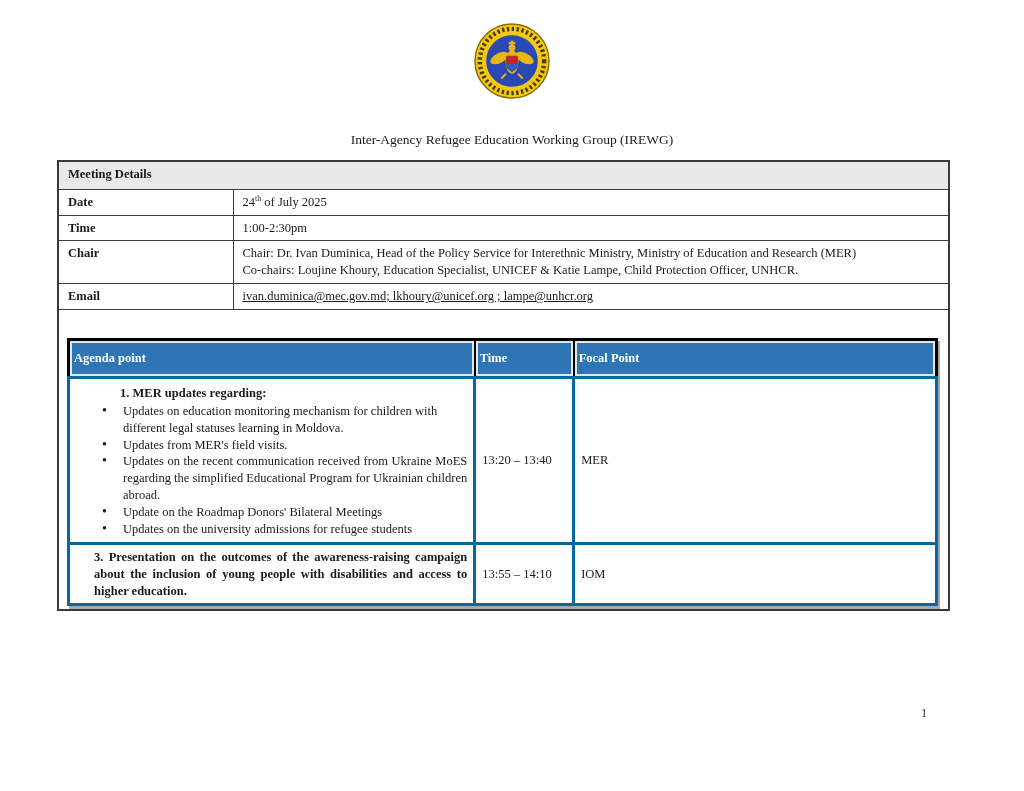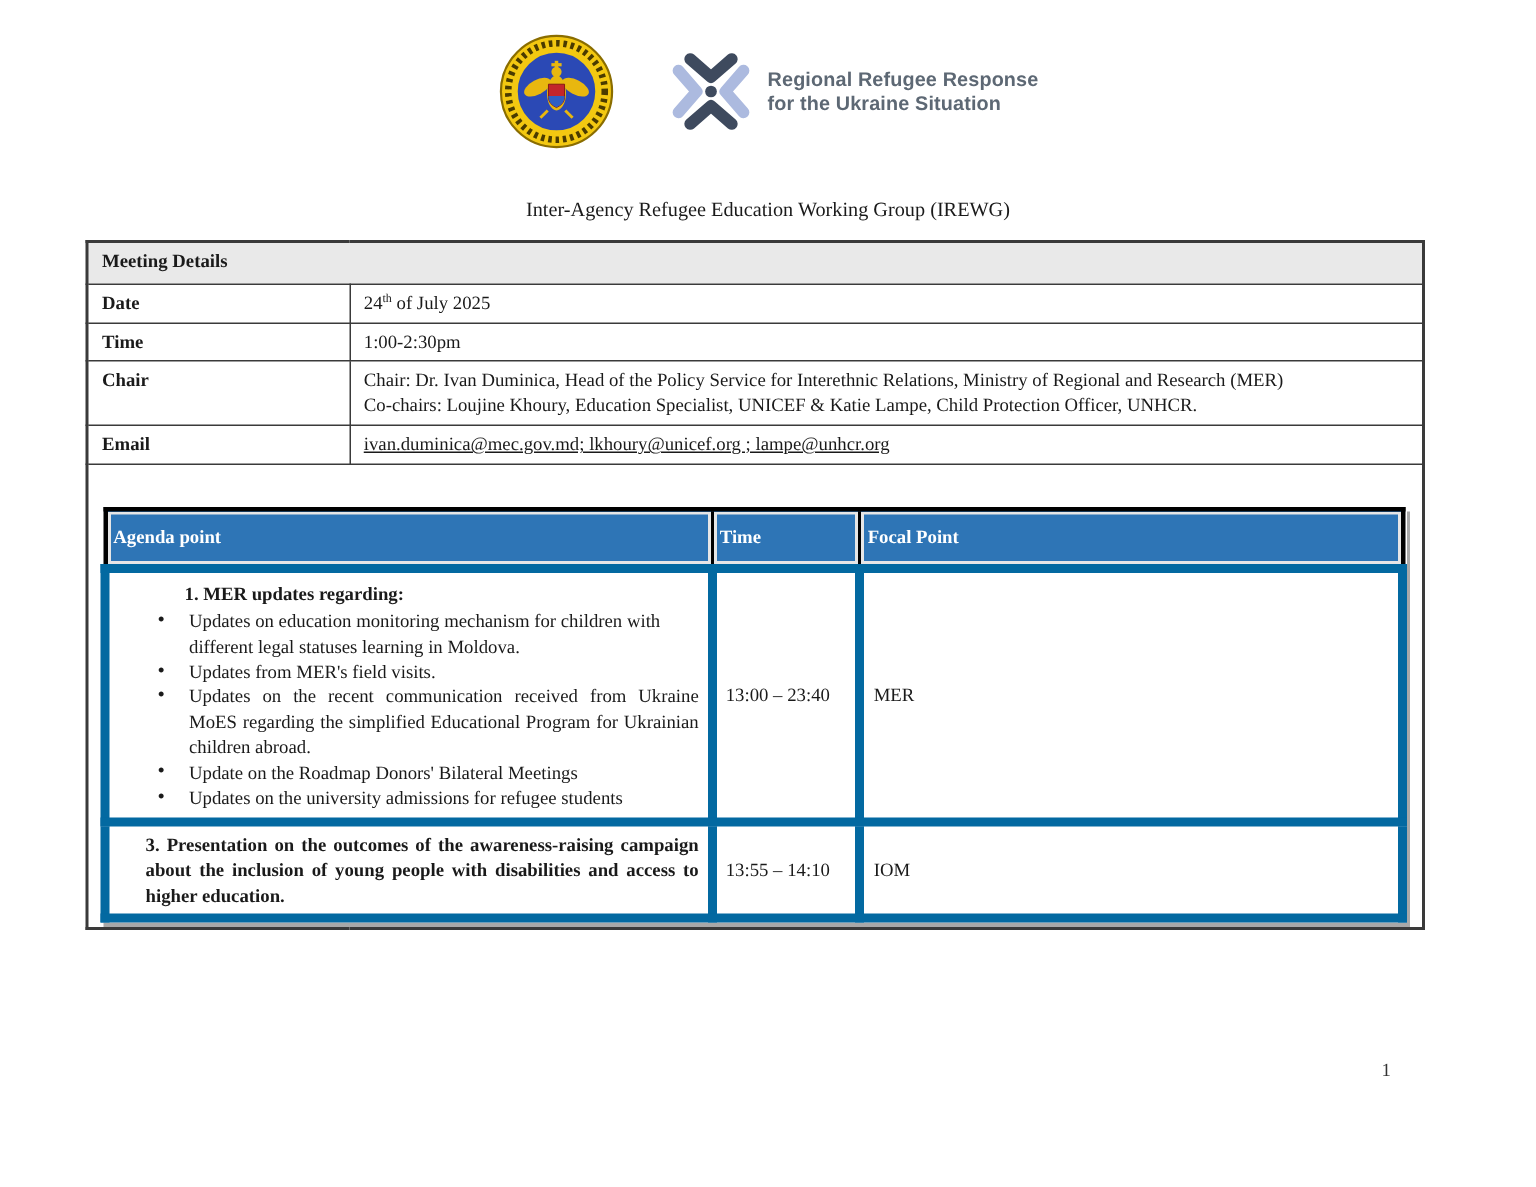--- a/index.html
+++ b/index.html
@@ -83,21 +83,21 @@
     background: #2E75B6;
     color: #ffffff;
     border: 2px solid #000;
     box-shadow: inset 0 0 0 2px #e6e6e6;
     font-size: 12.5px;
     font-weight: bold;
     padding: 9px 4px;
     text-align: left;
   }
   .agenda td {
-    border: 6px solid #0369a1;
+    border: 3px solid #0369a1;
     font-size: 12.5px;
     padding: 4px 6px;
     line-height: 1.35;
     vertical-align: middle;
   }
   .agenda td.point-top { vertical-align: top; padding-top: 6px; }
   .heading { font-weight: bold; }
   .h-indent-lg { margin-left: 44px; }
   .h-indent-sm { margin-left: 18px; text-align: justify; }
   .bullets { list-style: none; margin-top: 1px; padding-left: 20px; }
@@ -135,33 +135,20 @@
       <ellipse cx="53" cy="37" rx="10" ry="5" fill="#E8B70F" transform="rotate(28 53 37)"></ellipse>
       <ellipse cx="40" cy="41" rx="6.5" ry="12" fill="#E8B70F"></ellipse>
       <circle cx="40" cy="26.5" r="3.5" fill="#E8B70F"></circle>
       <rect x="38.8" y="19" width="2.4" height="6" fill="#E8B70F"></rect>
       <rect x="36.5" y="20.6" width="7" height="2.2" fill="#E8B70F"></rect>
       <path d="M34.5 35 h11 v9 q0 4.5 -5.5 7 q-5.5 -2.5 -5.5 -7 z" fill="#C3252B" stroke="#7a1014" stroke-width="0.6"></path>
       <path d="M34.5 43 h11 v1 q0 4.5 -5.5 7 q-5.5 -2.5 -5.5 -7 z" fill="#2f5fc4"></path>
       <path d="M34 53 l-5 5 M46 53 l5 5" stroke="#E8B70F" stroke-width="2"></path>
     </svg>
 
-    <div class="r4-logo">
-      <svg class="r4-mark" viewBox="0 0 60 60" aria-hidden="true" fill="none" stroke-linecap="round" stroke-linejoin="round">
-        <polyline points="14,5 30,19 46,5" stroke="#3E4A5E" stroke-width="9"></polyline>
-        <polyline points="14,55 30,41 46,55" stroke="#3E4A5E" stroke-width="9"></polyline>
-        <polyline points="5,14 19,30 5,46" stroke="#ACBADF" stroke-width="9"></polyline>
-        <polyline points="55,14 41,30 55,46" stroke="#ACBADF" stroke-width="9"></polyline>
-        <circle cx="30" cy="30" r="4.5" fill="#3E4A5E" stroke="none"></circle>
-      </svg>
-      <div class="r4-text">
-        <div>Regional Refugee Response</div>
-        <div>for the Ukraine Situation</div>
-      </div>
-    </div>
   </div>
 
   <div class="doc-title">Inter-Agency Refugee Education Working Group (IREWG)</div>
 
   <table class="details">
     <colgroup>
         <col class="col-label">
         <col>
       </colgroup>
     <tbody>
@@ -172,21 +159,21 @@
       <td class="lbl">Date</td>
       <td><span>24</span><sup>th</sup><span> of July 2025</span></td>
     </tr>
     <tr>
       <td class="lbl">Time</td>
       <td>1:00-2:30pm</td>
     </tr>
     <tr>
       <td class="lbl">Chair</td>
       <td class="chair-cell">
-        <p>Chair: Dr. Ivan Duminica, Head of the Policy Service for Interethnic Relations, Ministry of Regional and Research (MER)</p>
+        <p>Chair: Dr. Ivan Duminica, Head of the Policy Service for Interethnic Ministry, Ministry of Education and Research (MER)</p>
         <p>Co-chairs: Loujine Khoury, Education Specialist, UNICEF &amp; Katie Lampe, Child Protection Officer, UNHCR.</p>
       </td>
     </tr>
     <tr>
       <td class="lbl">Email</td>
       <td>
         <span class="email-val">ivan.duminica@mec.gov.md; lkhoury@unicef.org ; lampe@unhcr.org</span>
       </td>
     </tr>
     <tr>
@@ -210,21 +197,21 @@
               <td class="point-top">
                 <div class="heading h-indent-lg">1. MER updates regarding:</div>
                 <ul class="bullets">
                   <li>Updates on education monitoring mechanism for children with different legal statuses learning in Moldova.</li>
                   <li>Updates from MER's field visits.</li>
                   <li class="just">Updates on the recent communication received from Ukraine MoES regarding the simplified Educational Program for Ukrainian children abroad.</li>
                   <li>Update on the Roadmap Donors' Bilateral Meetings</li>
                   <li>Updates on the university admissions for refugee students</li>
                 </ul>
               </td>
-              <td class="cell-time">13:00 – 23:40</td>
+              <td class="cell-time">13:20 – 13:40</td>
               <td class="cell-focal">MER</td>
             </tr>
             <tr>
               <td>
                 <div class="heading h-indent-sm">3. Presentation on the outcomes of the awareness-raising campaign about the inclusion of young people with disabilities and access to higher education.</div>
               </td>
               <td class="cell-time">13:55 – 14:10</td>
               <td class="cell-focal">IOM</td>
             </tr>
           </tbody>

